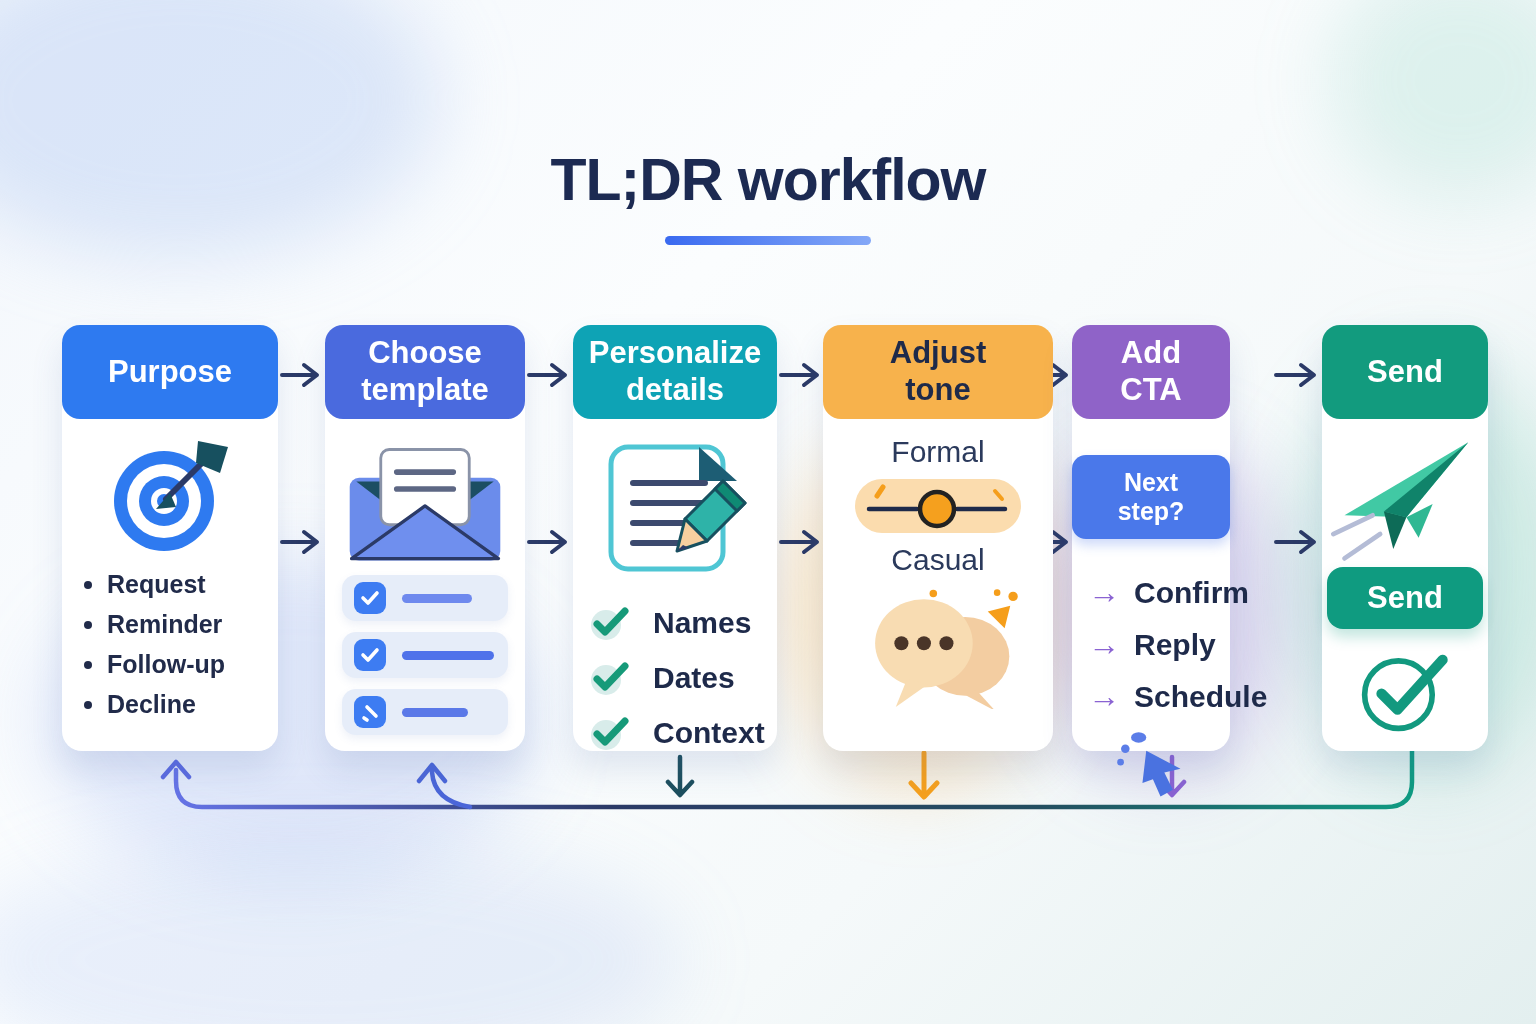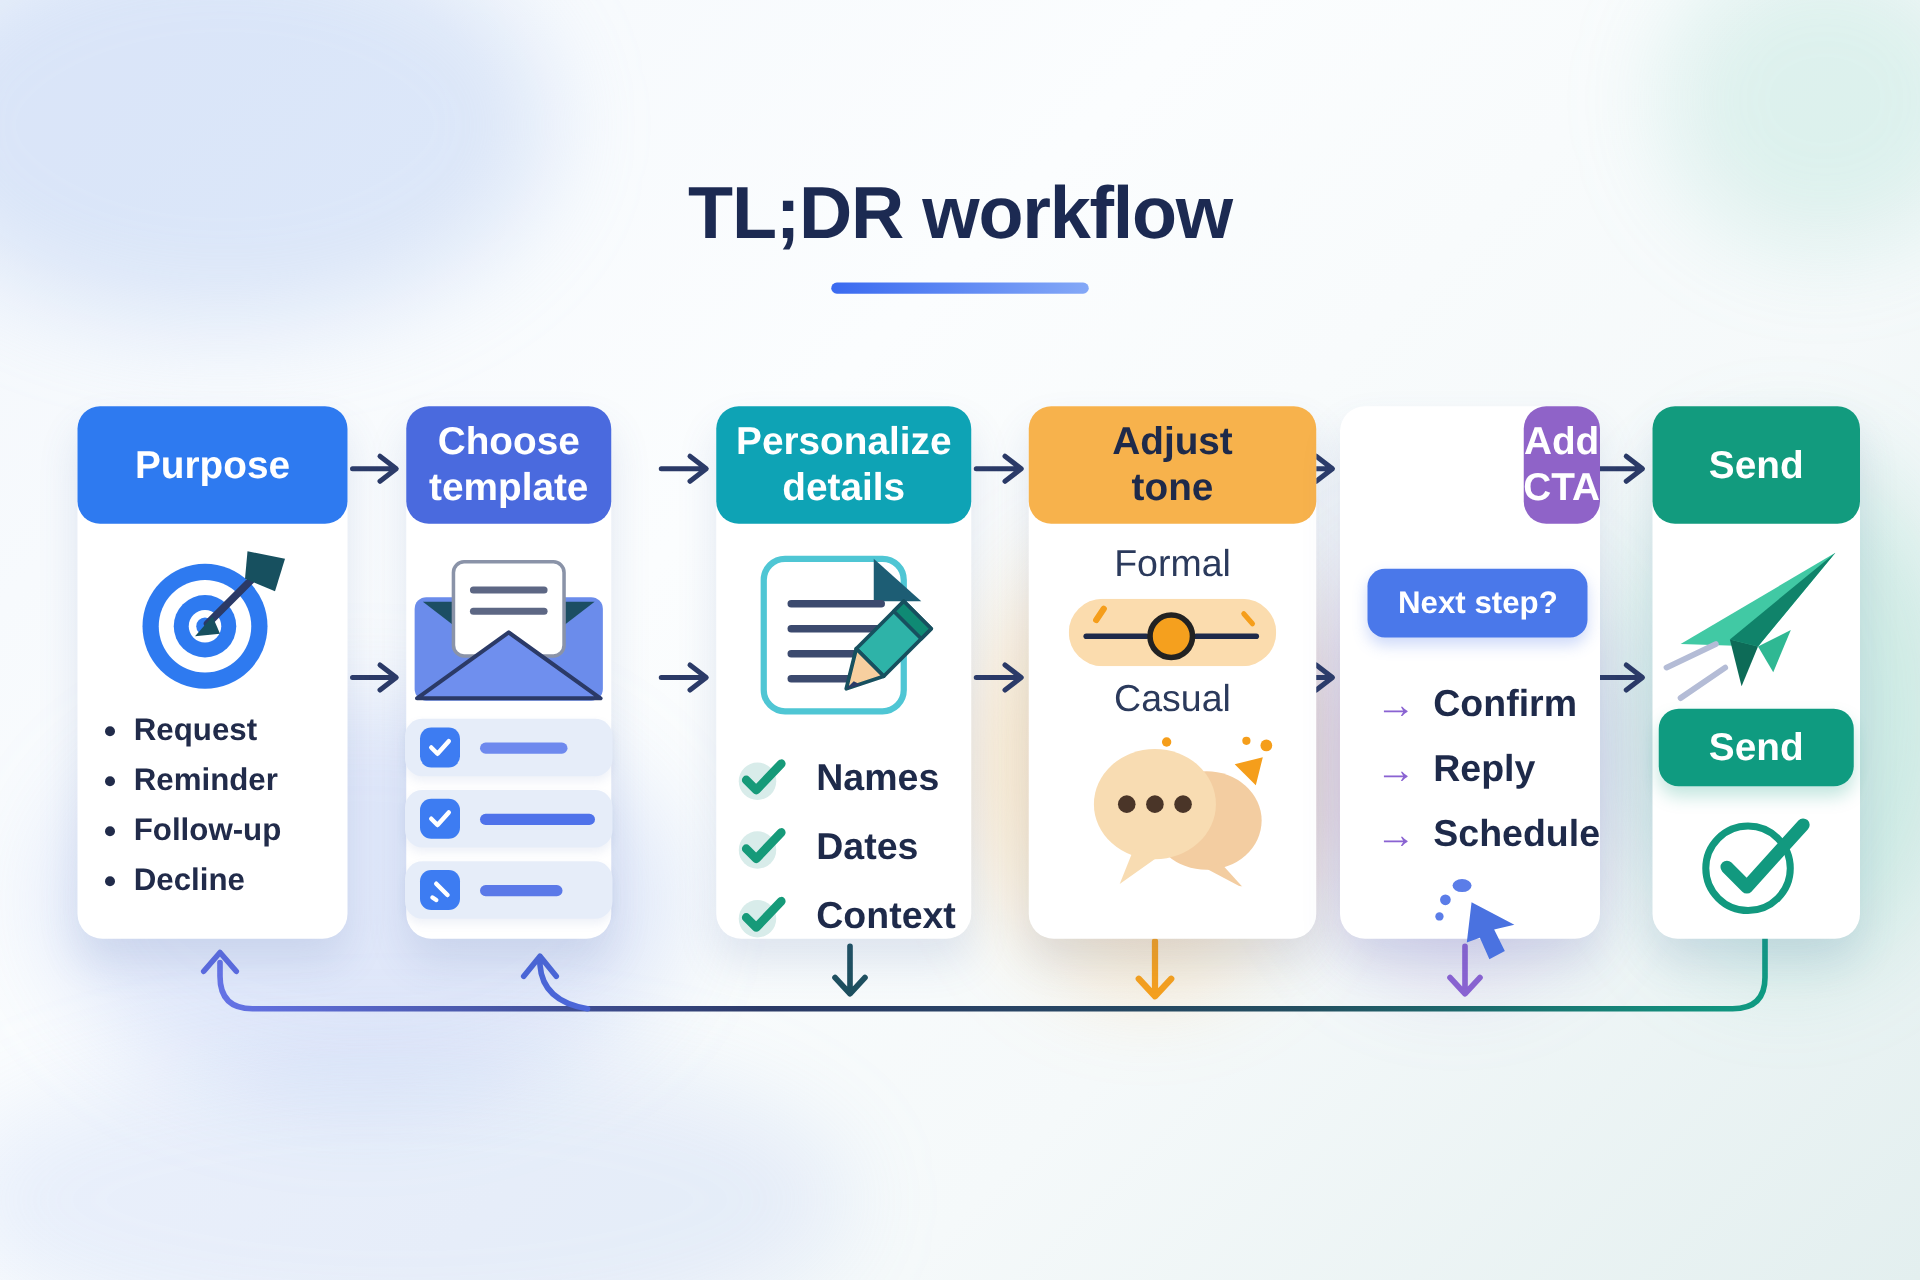--- a/index.html
+++ b/index.html
@@ -8,39 +8,39 @@
     background:linear-gradient(135deg,#f3f7fc 0%,#fbfdfe 38%,#f5f9fa 68%,#e3efef 100%);}
   .glow{position:absolute;border-radius:50%;filter:blur(38px);pointer-events:none;}
   .glow-topleft{left:-80px;top:-60px;width:520px;height:320px;background:rgba(170,195,240,.35);}
   .glow-blue{left:40px;top:560px;width:500px;height:320px;background:rgba(120,150,235,.20);}
   .glow-orange{left:780px;top:430px;width:280px;height:360px;background:rgba(248,180,80,.30);}
   .glow-purple{left:1035px;top:440px;width:260px;height:340px;background:rgba(155,115,215,.25);}
   .glow-teal{left:1290px;top:360px;width:280px;height:420px;background:rgba(85,195,165,.22);}
   .glow-topright{left:1330px;top:-40px;width:260px;height:240px;background:rgba(120,205,185,.20);}
   .glow-bottom{left:-40px;top:840px;width:720px;height:240px;background:rgba(150,175,238,.18);}
 
-  .title-wrap{position:absolute;left:0;right:0;top:136px;text-align:center;}
+  .title-wrap{position:absolute;left:0;right:0;top:146px;text-align:center;}
   .title-wrap h1{margin:0;font-size:59px;font-weight:800;letter-spacing:-1px;color:#1c2a52;}
   .title-underline{margin:22px auto 0;width:206px;height:9px;border-radius:5px;
     background:linear-gradient(90deg,#3a6af0,#84a8f7);}
 
   .connectors{position:absolute;left:0;top:0;z-index:1;}
 
   .card{position:absolute;top:325px;height:426px;background:#ffffff;border-radius:20px;
     box-shadow:0 18px 32px rgba(70,100,160,.14);z-index:2;display:flex;flex-direction:column;}
   .card-header{border-radius:18px;min-height:94px;display:flex;align-items:center;justify-content:center;
     text-align:center;font-size:31px;font-weight:800;color:#ffffff;line-height:1.18;}
   .card-header span{white-space:pre-line;}
   .card-body{flex:1;display:flex;flex-direction:column;align-items:center;}
 
   .card-purpose{left:62px;width:216px;}
-  .card-choose{left:325px;width:164px;}
+  .card-choose{left:325px;width:200px;}
   .card-personalize{left:573px;width:204px;}
   .card-tone{left:823px;width:230px;}
-  .card-cta{left:1072px;width:208px;align-items:flex-end;}
+  .card-cta{left:1072px;width:158px;}
   .card-send{left:1322px;width:166px;}
 
   .h-blue{background:#2e7af0;}
   .h-indigo{background:#4a6ade;}
   .h-teal{background:#0ea3b5;}
   .h-orange{background:#f7b24c;color:#1e2a4a;}
   .h-purple{background:#8f63c8;}
   .h-green{background:#129b7e;}
 
   .bullets{list-style:none;margin:4px 0 0;padding:0 0 0 22px;align-self:stretch;}

